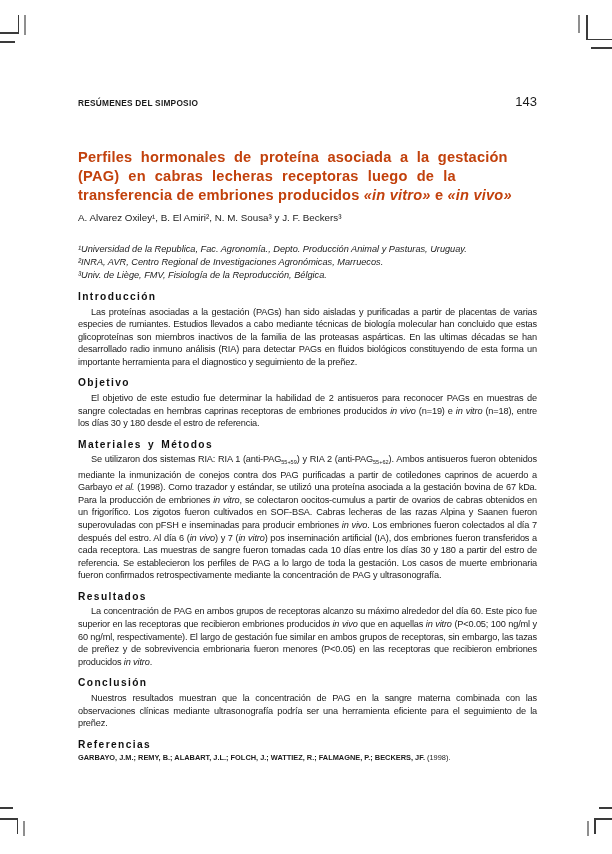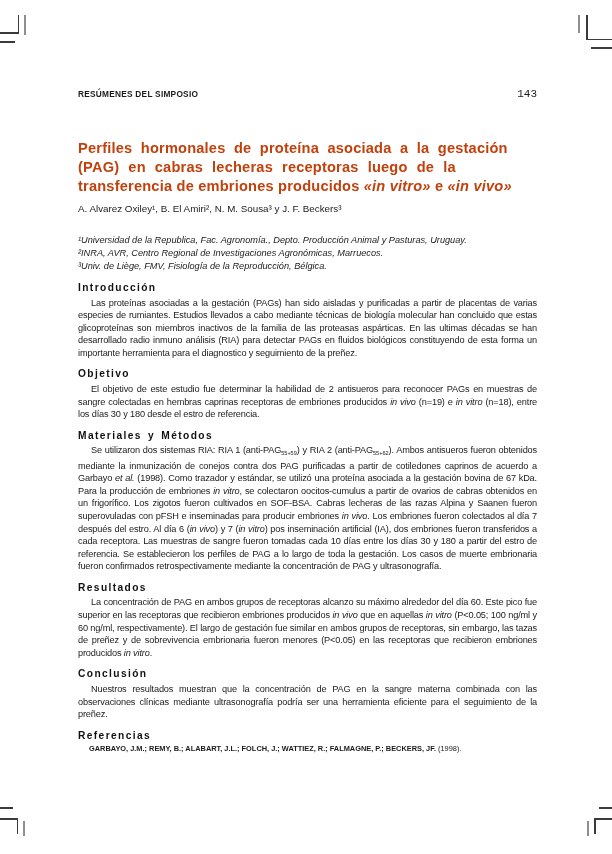--- a/index.html
+++ b/index.html
@@ -10,42 +10,42 @@
     color:#1b1b1b;
     -webkit-font-smoothing:antialiased;
   }
   .page { position:absolute; inset:0; background:#fff; }
 
   
   .mark { position:absolute; background:#3a3a3a; }
   .mark.gray { background:#8f8f8f; }
 
   
-  .content { position:absolute; left:78px; top:88px; width:459px; }
+  .content { position:absolute; left:78px; top:94px; width:459px; }
 
   .header-row { display:flex; justify-content:space-between; align-items:baseline; }
   .journal-name { font-size:8.3px; font-weight:bold; letter-spacing:0.25px; }
-  .page-number { font-size:11px; font-weight:normal;font-family:Liberation Mono, monospace; }
+  .page-number { font-size:13px; font-weight:normal; }
 
   .article-title { margin-top:39px; font-weight:bold; font-size:14.6px; line-height:19px; letter-spacing:0.2px; color:#c2410c; }
   .title-line.stretch { word-spacing:4.2px; }
   .title-line.stretch2 { word-spacing:4.8px; }
 
   .authors-line { margin-top:7px; font-size:9.8px; line-height:11px; }
 
   .affiliations { margin-top:20px; font-size:9.2px; line-height:13px; }
 
   .section { margin:0; }
   .section-heading { font-weight:bold; font-size:10.2px; letter-spacing:1.4px; word-spacing:2px; margin-top:9px; margin-bottom:3.5px; color:#111; }
   .para { font-size:9.2px; line-height:12.6px; letter-spacing:-0.15px; text-align:justify; text-indent:13px; margin:0; }
   .reference-para { font-size:7.4px; line-height:10px; font-weight:bold; letter-spacing:0; text-align:left; text-indent:0; margin:0; }
 
   
   .seg-i { font-style:italic; }
-  .seg-b { font-weight:bold;margin-left:11px; }
+  .seg-b { font-weight:bold; }
   .seg-n { font-weight:normal; }
   .seg-sub { font-size:0.6em; vertical-align:-0.32em; letter-spacing:0; }
 </style>
 </head>
 <body>
 
 <div class="page">
 
   <div>
     <div class="mark" style="left:0; top:32px; width:19px; height:1.6px;"></div>

